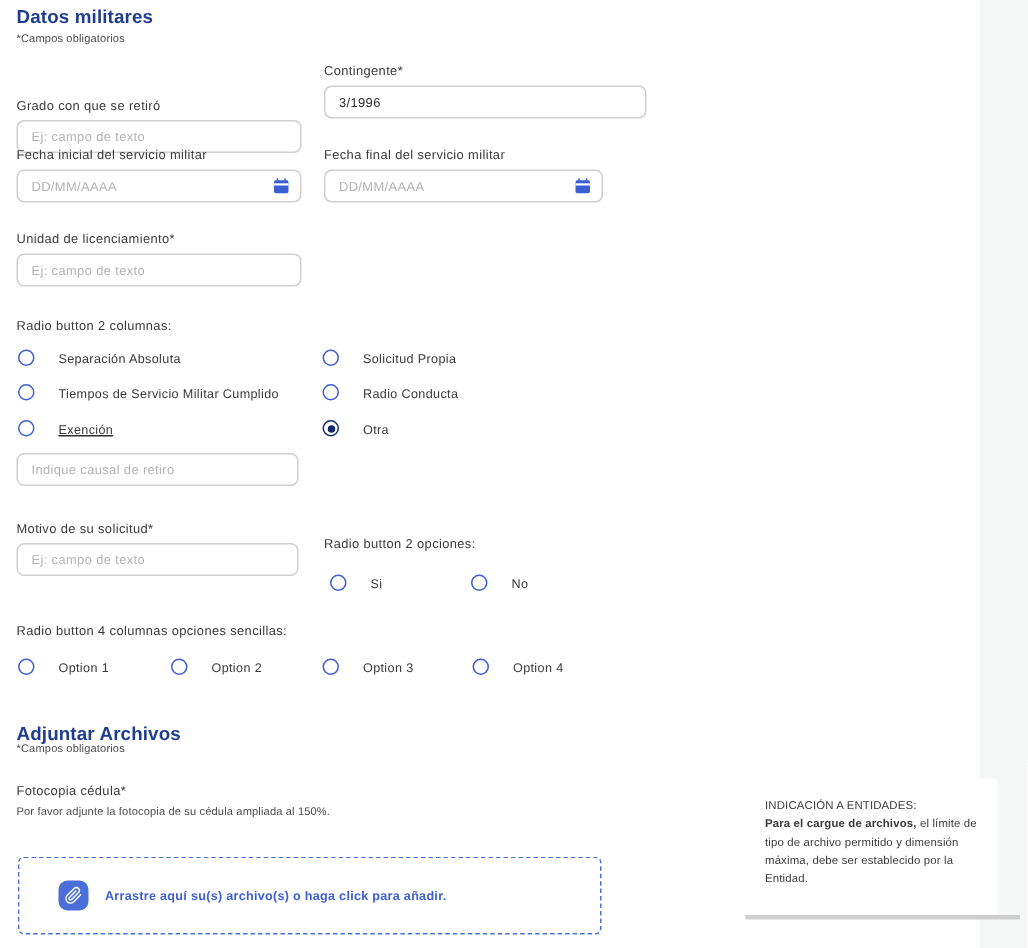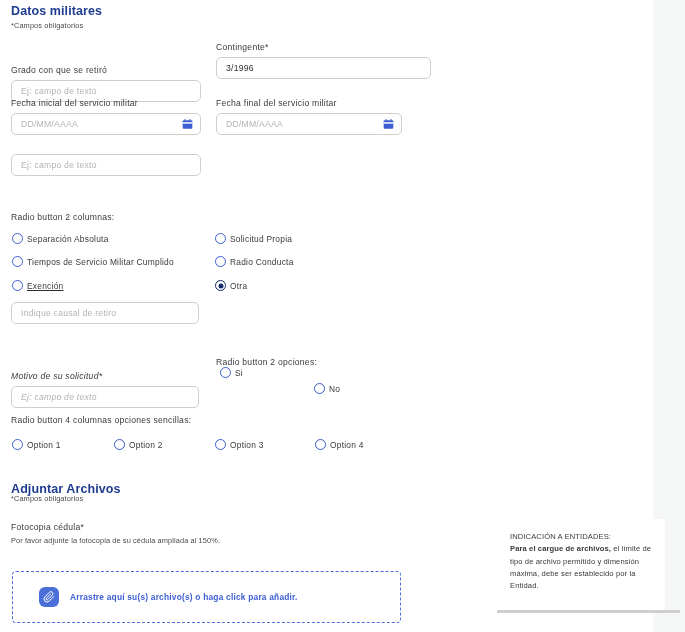--- a/index.html
+++ b/index.html
@@ -101,21 +101,21 @@
     position: absolute;
     left: 50%;
     top: 50%;
     transform: translate(-50%, -50%);
     width: 5px;
     height: 5px;
     border-radius: 50%;
     background: #0f2b6b;
   }
   .radio-label {
-    margin-left: 4px;
+    margin-left: 16px;
     font-size: 8.4px;
     color: #3a3a3a;
     letter-spacing: .25px;
     white-space: nowrap;
   }
 
   .grp-label {
     font-size: 8.6px;
     color: #3a3a3a;
     letter-spacing: .25px;
@@ -235,20 +235,21 @@
         <rect x="1" y="2.5" width="14" height="12.5" rx="1.6" fill="#3d5fd4"></rect>
         <rect x="1" y="5.4" width="14" height="2.1" fill="#ffffff"></rect>
         <rect x="3.6" y="0.6" width="1.5" height="3.2" rx="0.7" fill="#3d5fd4"></rect>
         <rect x="10.9" y="0.6" width="1.5" height="3.2" rx="0.7" fill="#3d5fd4"></rect>
       </svg>
     </span>
   </div>
 </div>
 
 <div class="group" style="left:11px; top:154px; width:190px;">
+  <div class="field-label">Unidad de licenciamiento*</div>
   <div class="input-box">
     <span>Ej: campo de texto</span>
   </div>
 </div>
 
 <div class="grp-label" style="position:absolute; left:11px; top:212px;">Radio button 2 columnas:</div>
 
 <div class="radio-item" style="left:12px; top:233px;">
   <span class="radio-dot"></span>
   <span class="radio-label">Separación Absoluta</span>
@@ -273,29 +274,29 @@
   <span class="radio-dot checked"></span>
   <span class="radio-label">Otra</span>
 </div>
 
 <div class="group" style="left:11px; top:302px; width:188px;">
   <div class="input-box">
     <span>Indique causal de retiro</span>
   </div>
 </div>
 
-<div class="group" style="left:11px; top:371px; width:188px;font-style:italic;">
+<div class="group" style="left:11px; top:347px; width:188px;">
   <div class="field-label">Motivo de su solicitud*</div>
   <div class="input-box">
     <span>Ej: campo de texto</span>
   </div>
 </div>
 
 <div class="grp-label" style="position:absolute; left:216px; top:357px;">Radio button 2 opciones:</div>
-<div class="radio-item" style="left:220px; top:367px;">
+<div class="radio-item" style="left:220px; top:383px;">
   <span class="radio-dot"></span>
   <span class="radio-label">Si</span>
 </div>
 <div class="radio-item" style="left:314px; top:383px;">
   <span class="radio-dot"></span>
   <span class="radio-label">No</span>
 </div>
 
 <div class="grp-label" style="position:absolute; left:11px; top:415px;">Radio button 4 columnas opciones sencillas:</div>
 <div class="radio-item" style="left:12px; top:439px;">

